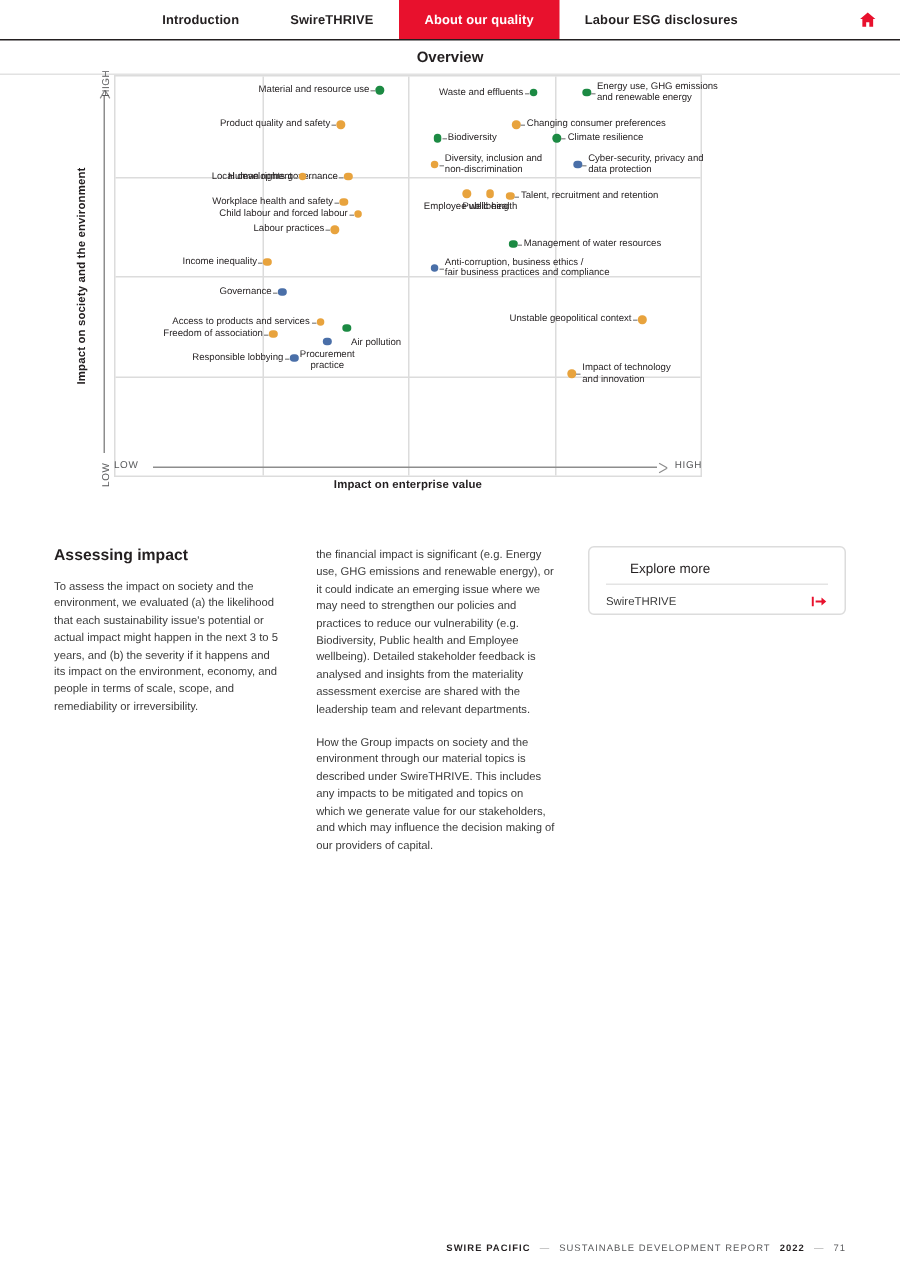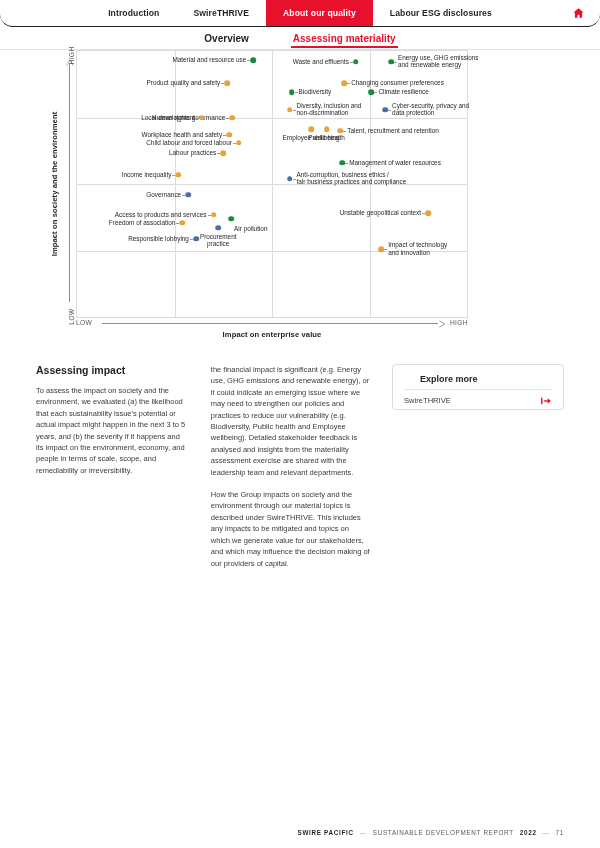--- a/index.html
+++ b/index.html
@@ -14,21 +14,20 @@
   }
 
   
   .topnav{
     position:relative;
     height:27px;
     display:flex;
     align-items:stretch;
     justify-content:center;
     border-bottom:1px solid #231f20;
-    border-radius:13px;
   }
   .topnav-item{
     display:flex; align-items:center; justify-content:center;
     padding:0 17px;
     font-size:8.6px; font-weight:bold;
     letter-spacing:.1px;
     color:#231f20;
     white-space:nowrap;
   }
   .topnav-item.active{ background:#e8112d; color:#ffffff; }
@@ -116,21 +115,21 @@
     position:absolute;
     left:34px; right:96px; top:0; bottom:22px;
     border:1px solid #dcdcdc;
   }
   .gridline-v{ position:absolute; top:0; bottom:0; width:1px; background:#dcdcdc; }
   .gridline-h{ position:absolute; left:0; right:0; height:1px; background:#dcdcdc; }
 
   
   .xaxis{
     position:absolute;
-    left:34px; right:96px; bottom:0; height:22px;
+    left:34px; right:96px; bottom:12px; height:22px;
   }
   .xline{
     position:absolute; left:26px; right:30px; top:5px;
     height:1px; background:#8d8d8d;
   }
   .xarrow-head{ position:absolute; right:23px; top:1.5px; width:8px; height:8px; }
   .xtick{ position:absolute; top:1px; font-size:6.6px; color:#58595b; letter-spacing:.4px; }
   .xtick.lo{ left:0; }
   .xtick.hi{ right:0; }
   .xlabel{
@@ -191,21 +190,21 @@
   }
 
   
   .explore{
     width:172px;
     border:1px solid #dcdcdc;
     border-radius:4px;
     padding:9px 11px 9px 11px;
     height:46px;
   }
-  .explore-title{ font-size:9px; font-weight:bold; margin-bottom:5px;padding-left:16px; }
+  .explore-title{ font-size:9px; font-weight:normal; margin-bottom:5px;padding-left:16px; }
   .explore-sep{ height:1px; background:#e4e4e4; margin:0 0 6px 0; }
   .explore-link{
     display:flex; align-items:center; justify-content:space-between;
     font-size:7.6px; color:#3a3a3a;
   }
   .arrow-ico{ width:11px; height:8px; }
 
   
   .footer{
     position:absolute; left:0; right:0; bottom:12px;
@@ -230,21 +229,20 @@
   <div class="topnav-item">Labour ESG disclosures</div>
   <div class="home-btn">
     <svg class="home-ico" viewBox="0 0 24 24">
       <path fill="#e8112d" d="M12 2.5 1.8 11.2h3v10.3h5.1v-5.9h4.2v5.9h5.1V11.2h3z"></path>
     </svg>
   </div>
 </div>
 
 <div class="subnav">
   <div class="subnav-item">Overview</div>
-  <div class="subnav-item active">Assessing materiality</div>
 </div>
 
 <div class="page">
 
 
   <div class="matrix-wrap">
 
     <div class="yaxis">
       <div class="ylabel">Impact on society and the environment</div>
       <div class="yarrow">

